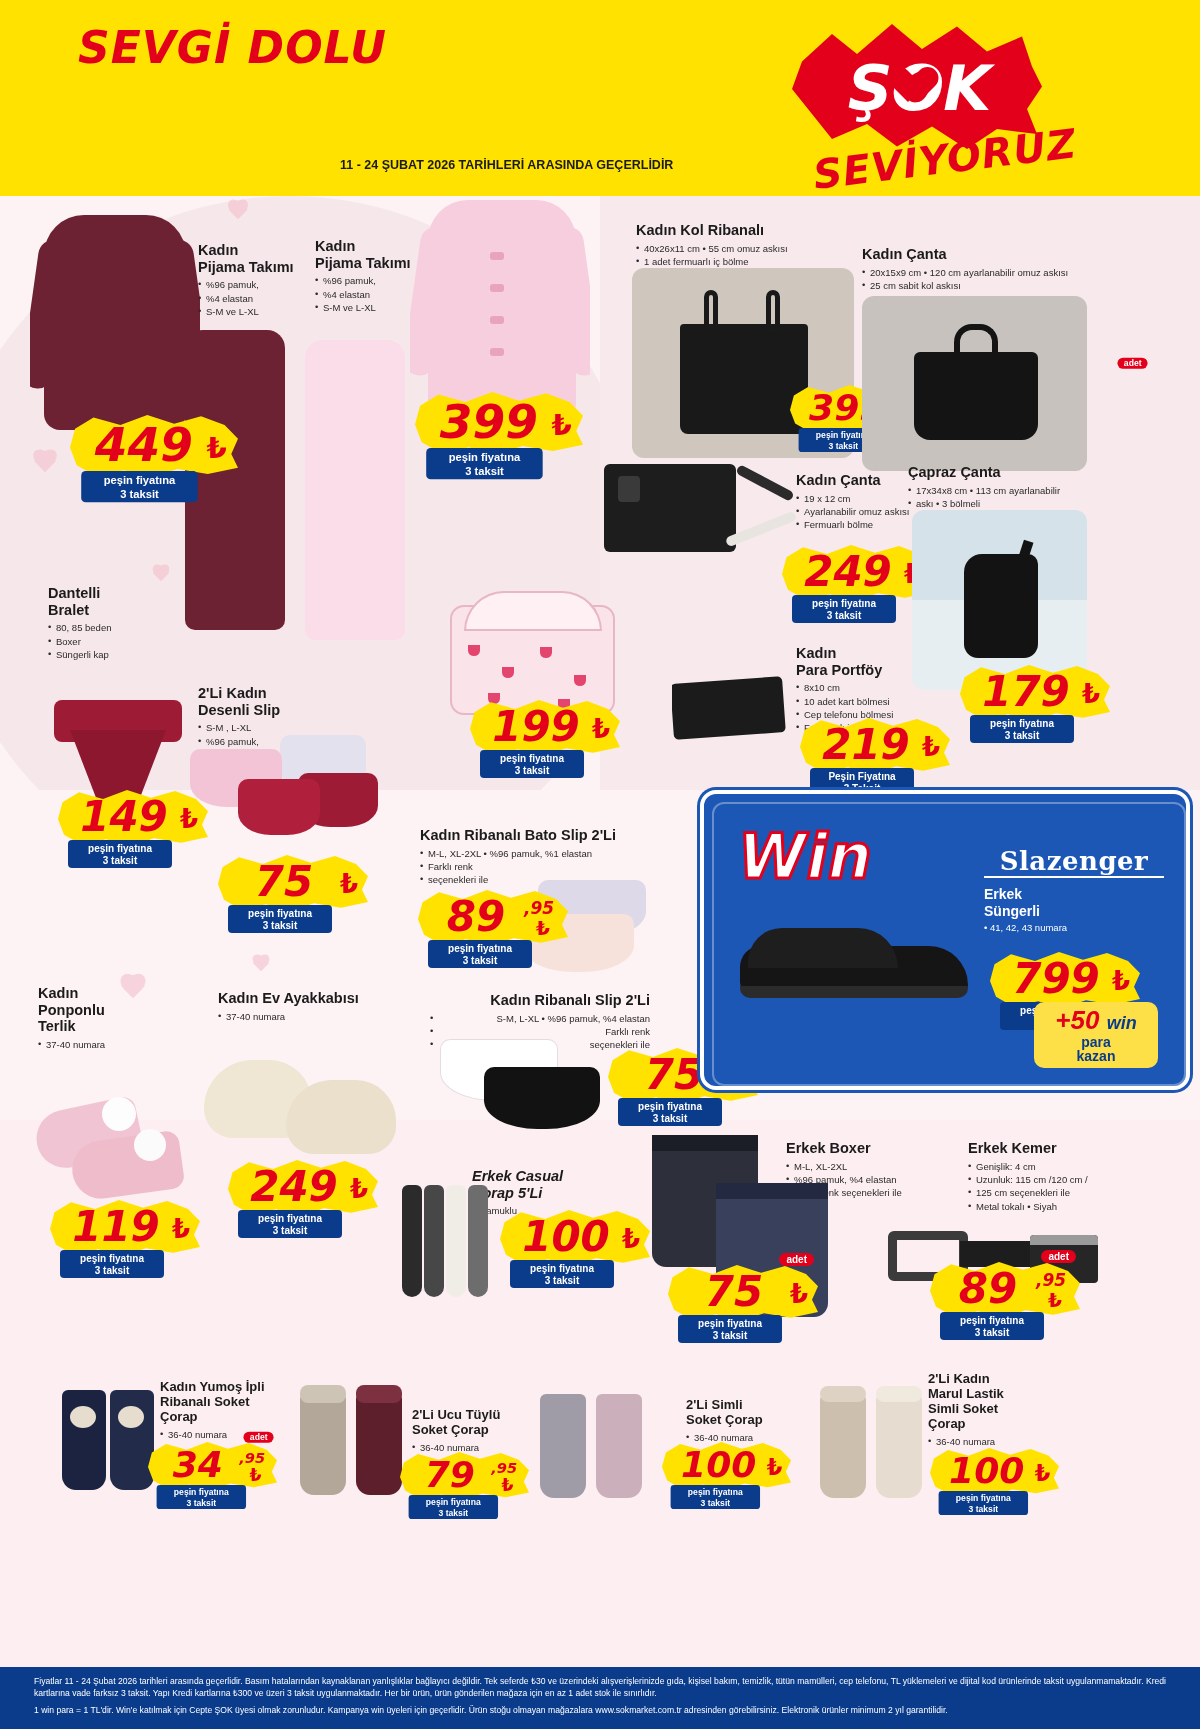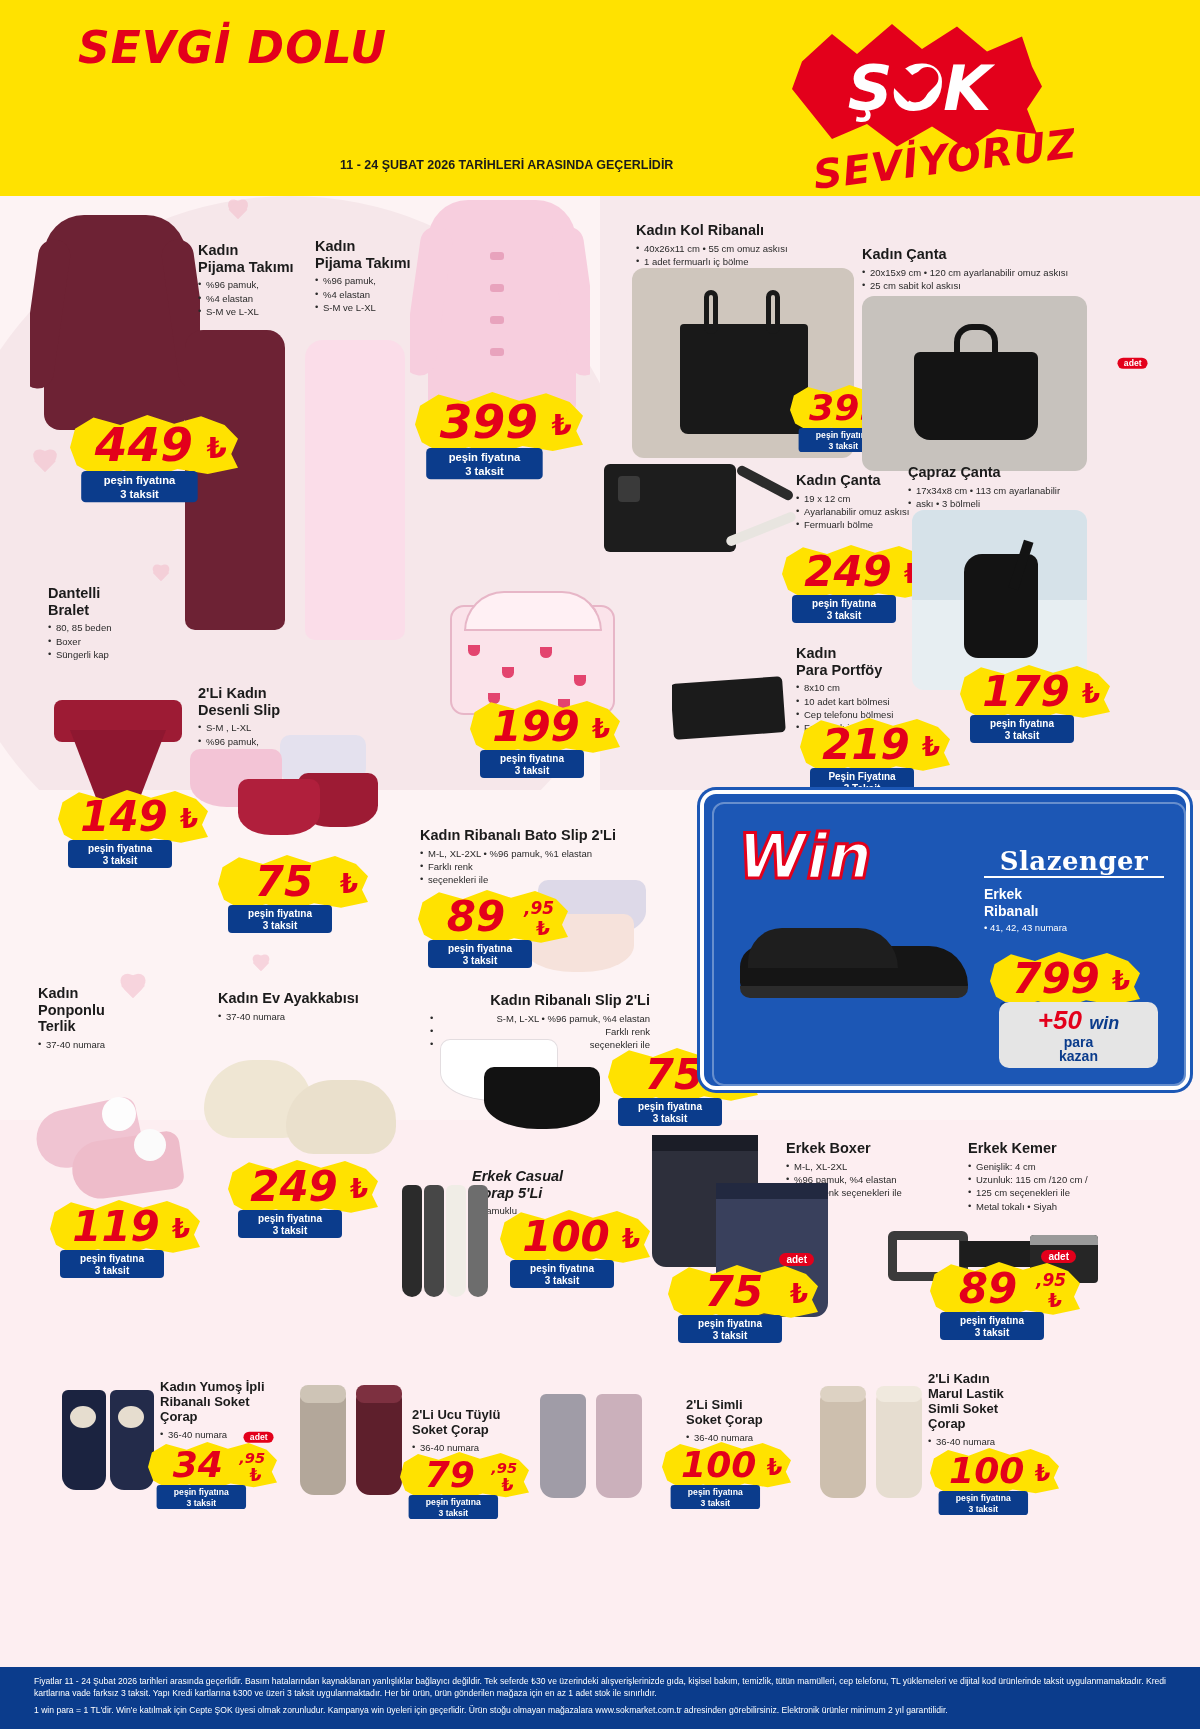--- a/index.html
+++ b/index.html
@@ -169,22 +169,22 @@
     font-size: 26px; font-weight: bold; color: #fff; letter-spacing: .5px;
     font-family: "DejaVu Serif", serif;
   }
   .slaz-line { position: absolute; right: 22px; top: 82px; width: 180px; height: 2px; background: #fff; }
   .win-prodname {
     position: absolute; right: 22px; top: 92px; width: 180px;
     font-size: 14px; font-weight: bold; color: #fff; line-height: 1.2;
   }
   .win-prodspec { position: absolute; right: 22px; top: 128px; width: 180px; font-size: 9.5px; color: #fff; }
   .win-bonus {
-    position: absolute; right: 28px; bottom: 18px; width: 159px; height: 66px;
-    background: #e5e5e5; border-radius: 10px; text-align: center; padding-top: 6px;
+    position: absolute; right: 28px; bottom: 18px; width: 124px; height: 66px;
+    background: #fde047; border-radius: 10px; text-align: center; padding-top: 6px;
   }
   .win-bonus .b1 { font-size: 26px; font-weight: bold; font-style: italic; color: #e3001b; line-height: 24px; }
   .win-bonus .b2 { font-size: 14px; font-weight: bold; color: #0b3c8c; line-height: 14px; }
 
   
   .footer {
     position: absolute; left: 0; bottom: 0; width: 1200px; height: 62px;
     background: #0b3c8c; color: #fff; padding: 8px 34px;
     font-size: 8.6px; line-height: 1.45; text-align: justify;
   }
@@ -532,21 +532,21 @@
       <span>3 taksit</span>
     </div>
   </div>
 
   <div class="winbox">
     <div class="winbox-inner"></div>
     <div class="win-word">Win</div>
     <div class="slaz-name">Slazenger</div>
     <div class="slaz-line"></div>
     <div class="win-prodname" style="white-space:pre-line;">Erkek
-Ribanalı</div>
+Süngerli</div>
     <div class="win-prodspec">• 41, 42, 43 numara</div>
     <div style="position:absolute;left:36px;top:112px;width:240px;height:100px;">
       <div style="position:absolute;left:0;top:40px;width:228px;height:46px;background:#151515;border-radius:30px 56px 10px 14px;"></div>
       <div style="position:absolute;left:8px;top:22px;width:150px;height:40px;background:#1e1e1e;border-radius:34px 40px 0 0;"></div>
       <div style="position:absolute;left:0;top:80px;width:228px;height:12px;background:#2b2b2b;border-radius:0 0 10px 10px;"></div>
     </div>
     <div class="price" style="left:286px;top:158px;">
       <div class="splash"></div>
       <div class="amount">799</div>
       <div class="lira">₺</div>

